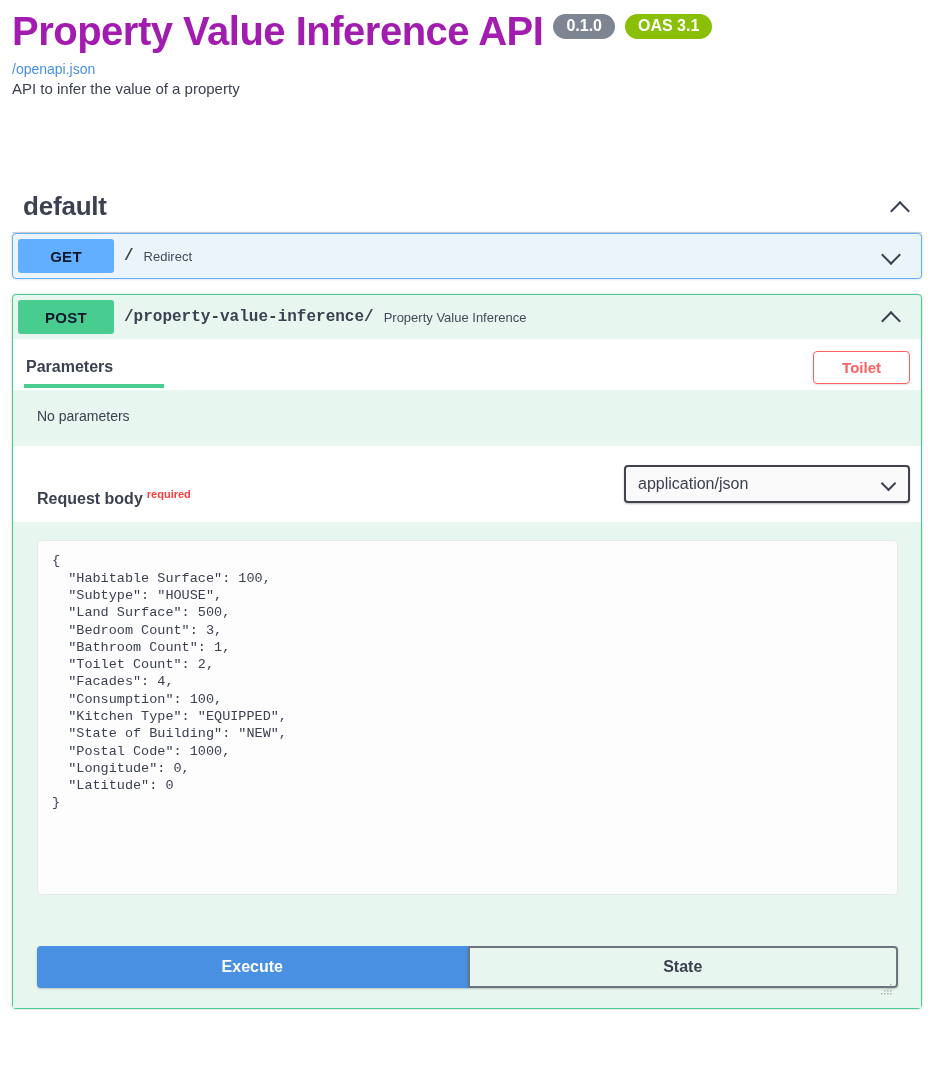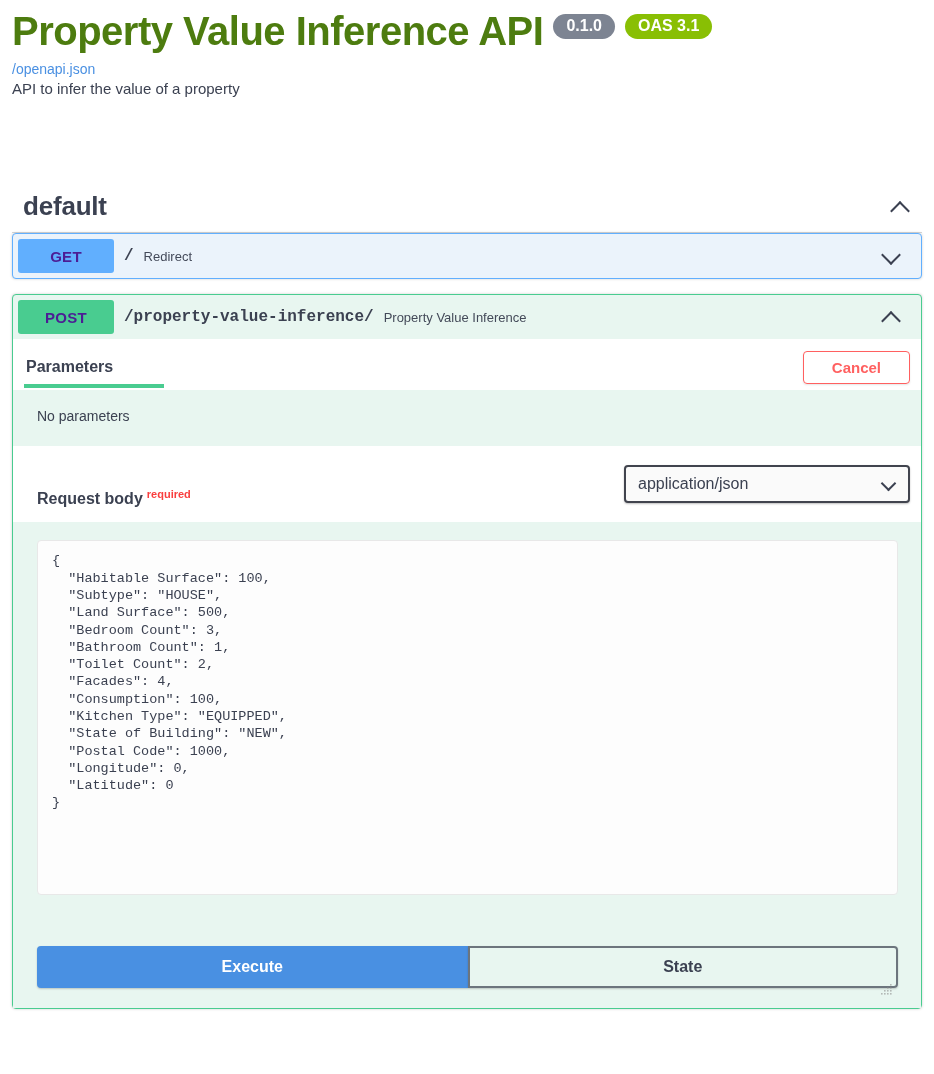--- a/index.html
+++ b/index.html
@@ -18,21 +18,21 @@
   .info-block { padding: 10px 12px 0 12px; }
   .title-row {
     display: flex;
     align-items: flex-end;
     gap: 10px;
   }
   .api-title {
     font-size: 40px;
     font-weight: 700;
     letter-spacing: -0.5px;
-    color: #4d7c0f;
+    color: #a21caf;
     line-height: 1.05;
     margin: 0;
     white-space: nowrap;
   }
   .badge {
     display: inline-flex;
     align-items: center;
     justify-content: center;
     font-size: 16px;
     font-weight: 700;
@@ -121,21 +121,21 @@
     cursor: pointer;
   }
   .method {
     display: inline-flex;
     align-items: center;
     justify-content: center;
     width: 96px;
     min-width: 96px;
     height: 34px;
     border-radius: 3px;
-    color: #4c1d95;
+    color: #0f172a;
     font-size: 15px;
     font-weight: 700;
     font-family: "Liberation Sans", sans-serif;
     letter-spacing: 0.3px;
     text-align: center;
   }
   .method-get { background: #61affe; }
   .method-post { background: #49cc90; }
 
   .op-path {
@@ -359,21 +359,21 @@
         <span class="op-desc">Property Value Inference</span>
         <span class="op-arrow">
           <span class="chev up"></span>
         </span>
       </div>
 
       <div class="op-body">
 
         <div class="tab-header">
           <span class="tab-title">Parameters</span>
-          <button class="btn-cancel">Cancel</button>
+          <button class="btn-cancel">Toilet</button>
         </div>
 
         <div class="no-params">No parameters</div>
 
         <div class="reqbody-row">
           <span class="reqbody-label">
             <span>Request body</span><span class="required-tag">required</span>
           </span>
           <div class="ct-select">
             <span>application/json</span>

